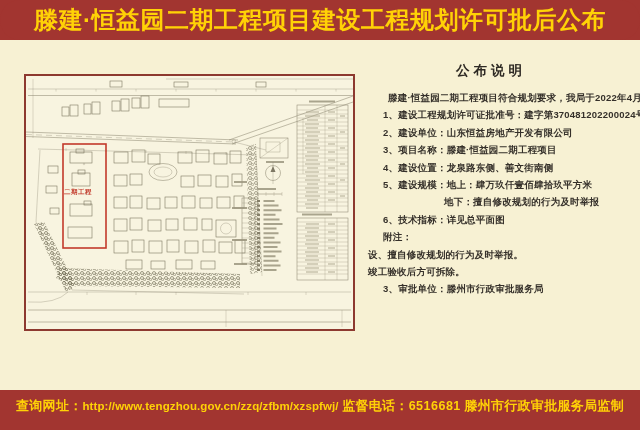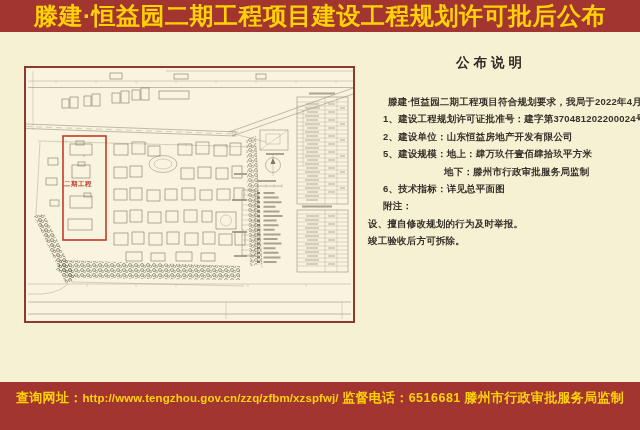--- a/index.html
+++ b/index.html
@@ -6,34 +6,34 @@
     --bg-red:#a23530; --gold:#ffd206; --cream:#f7f1d3; --paper:#f8f4e0;
     --plan-border:#8d392f; --ink:#35302a; --plan-line:#8f8974; --accent-red:#c23a2b;
   }
   html,body{margin:0;padding:0;}
   body{
     width:640px;height:430px;overflow:hidden;position:relative;
     background:var(--bg-red);
     font-family:"Liberation Sans","DejaVu Sans",sans-serif;
   }
   .band{background:var(--bg-red);}
-  .band.top{height:32px;display:flex;align-items:center;justify-content:center;border-radius:20px;}
+  .band.top{height:40px;display:flex;align-items:center;justify-content:center;border-radius:20px;}
   .band.top h1{
     margin:0;font-size:24px;font-weight:800;color:var(--gold);
     letter-spacing:.5px;white-space:nowrap;
   }
   .panel{position:relative;height:350px;background:var(--cream);}
   .siteplan{
     position:absolute;left:24px;top:34px;width:327px;height:253px;
     border:2px solid var(--plan-border);background:var(--paper);margin:0;
   }
   .siteplan svg{display:block;width:100%;height:100%;}
   .notice{position:absolute;left:368px;top:12px;width:268px;color:var(--ink);}
   .notice h2{
-    margin:10px 22px 24px 0;text-align:center;font-size:13.5px;
+    margin:10px 22px 12px 0;text-align:center;font-size:13.5px;
     font-weight:800;letter-spacing:4px;color:#2e2a24;
   }
   .nline{
     white-space:nowrap;height:17.4px;font-size:9.5px;font-weight:700;
     letter-spacing:.2px;color:var(--ink);
   }
   .nline.indent{padding-left:20px;text-align:center;}
   .nline.item{padding-left:15px;}
   .nline.item5b{padding-left:76px;}
   .band.bottom{
@@ -242,26 +242,29 @@
       </g>
     </svg>
   </figure>
 
   <section class="notice">
     <h2>公布说明</h2>
     <div>
         <div class="nline indent">滕建·恒益园二期工程项目符合规划要求，我局于2022年4月</div>
         <div class="nline item">1、建设工程规划许可证批准号：建字第370481202200024号</div>
         <div class="nline item">2、建设单位：山东恒益房地产开发有限公司</div>
+        <div class="nline item">3、项目名称：滕建·恒益园二期工程项目</div>
+        <div class="nline item">4、建设位置：龙泉路东侧、善文街南侧</div>
         <div class="nline item">5、建设规模：地上：肆万玖仟壹佰肆拾玖平方米</div>
-        <div class="nline item5b">地下：滕州市行政审批服务局监制</div>
+        <div class="nline item5b">地下：擅自修改规划的行为及时举报</div>
         <div class="nline item">6、技术指标：详见总平面图</div>
         <div class="nline item">附注：</div>
         <div class="nline">设、擅自修改规划的行为及时举报。</div>
         <div class="nline">竣工验收后方可拆除。</div>
+        <div class="nline item">3、审批单位：滕州市行政审批服务局</div>
       </div>
   </section>
 
 </main>
 
 <footer class="band bottom">
   <span class="seg"><span>查询网址：</span><span class="url">http://www.tengzhou.gov.cn/zzq/zfbm/xzspfwj/</span></span>
   <span class="seg"><span>监督电话：</span><span class="num">6516681</span></span>
   <span class="seg">滕州市行政审批服务局监制</span>
 </footer>

